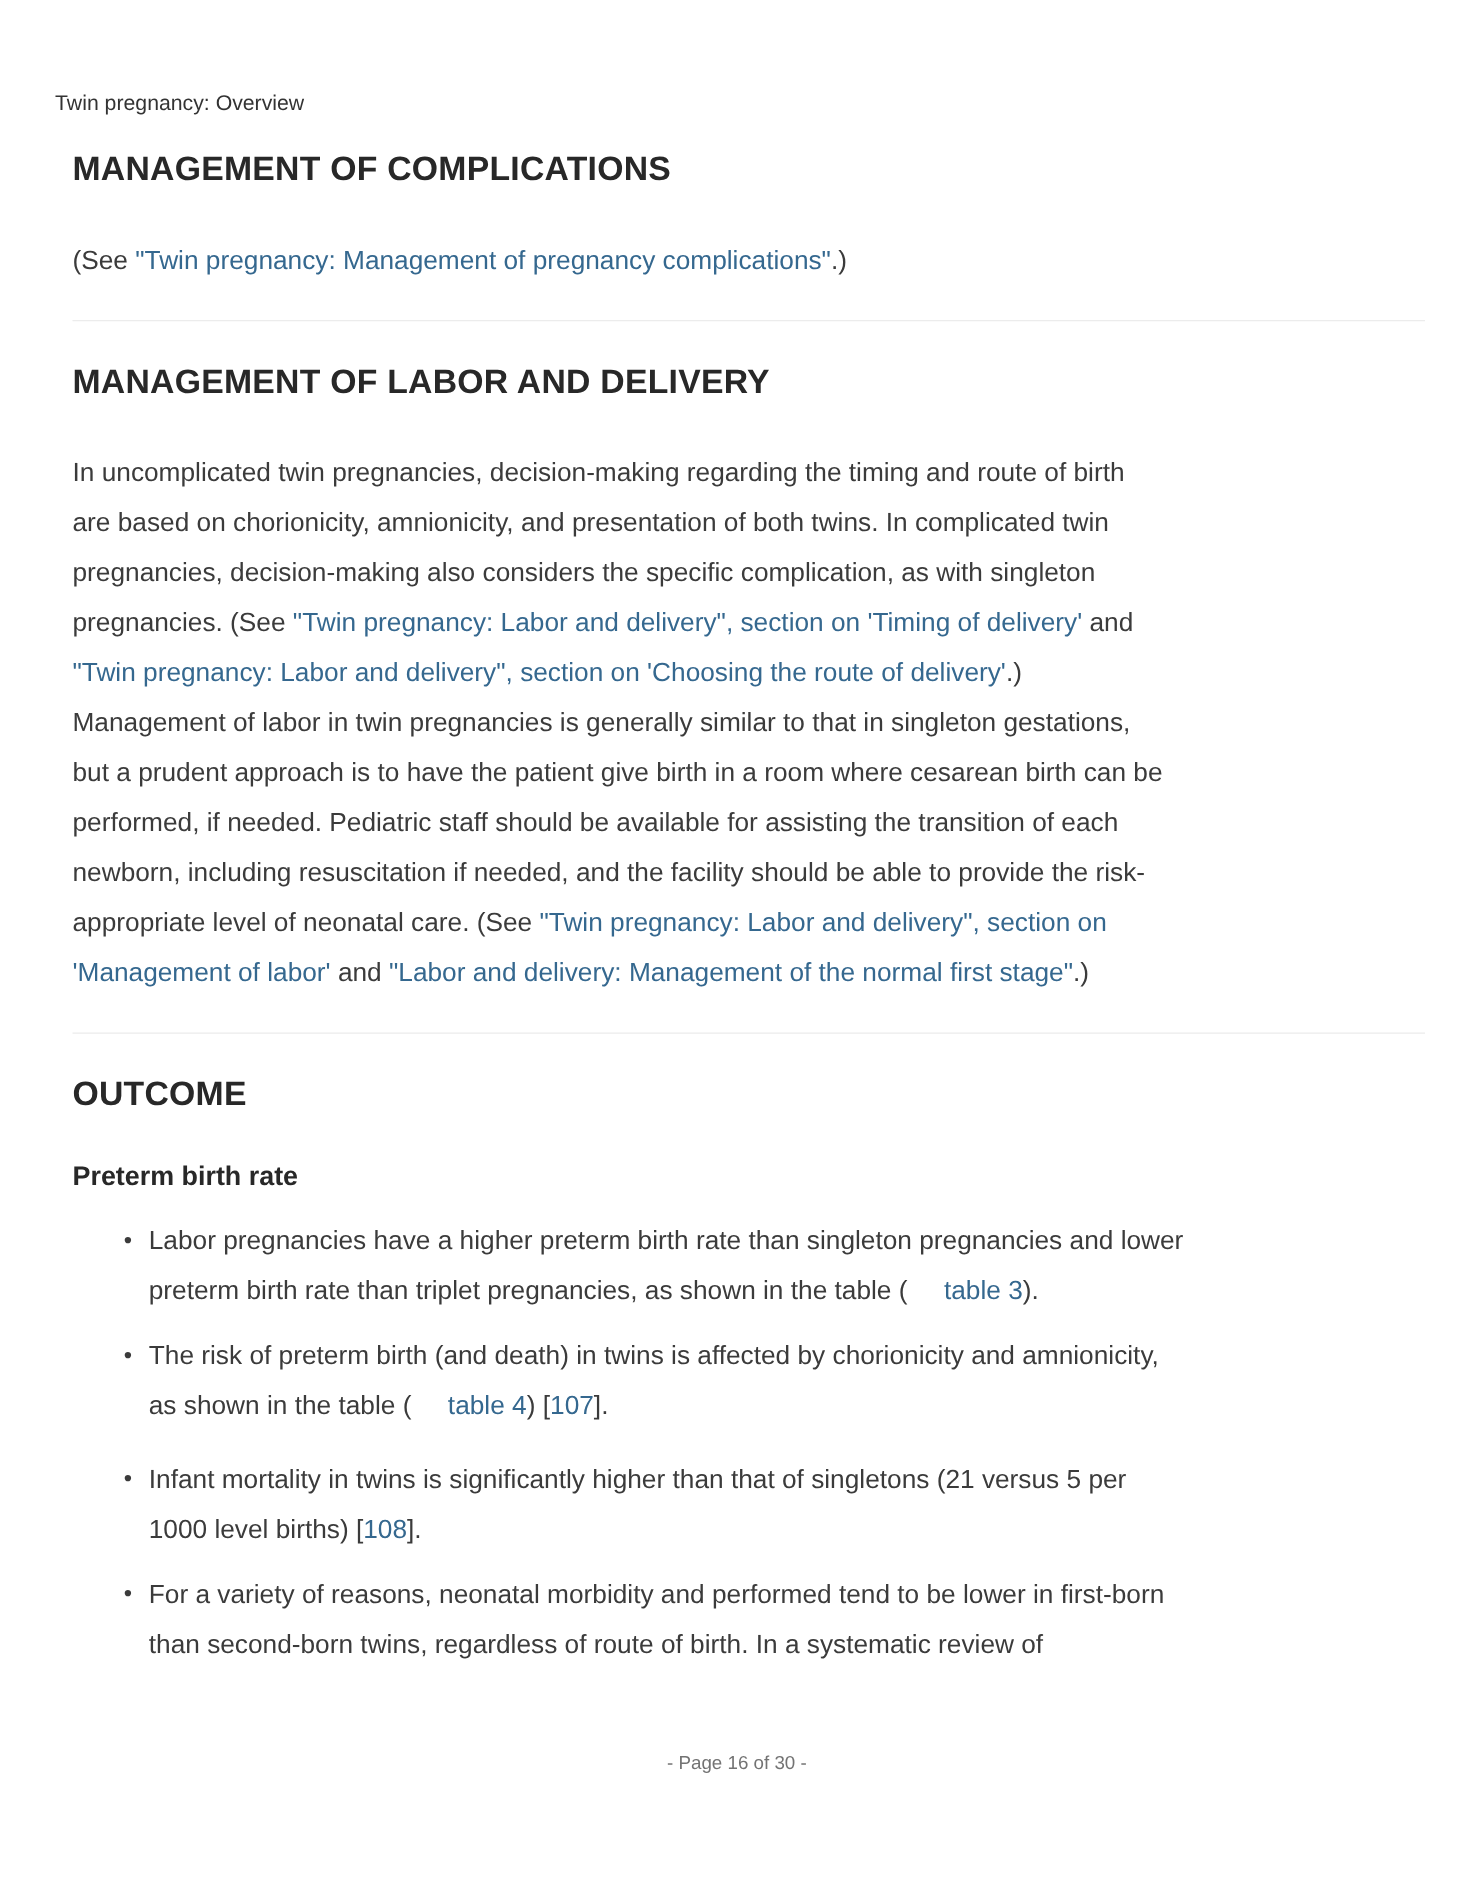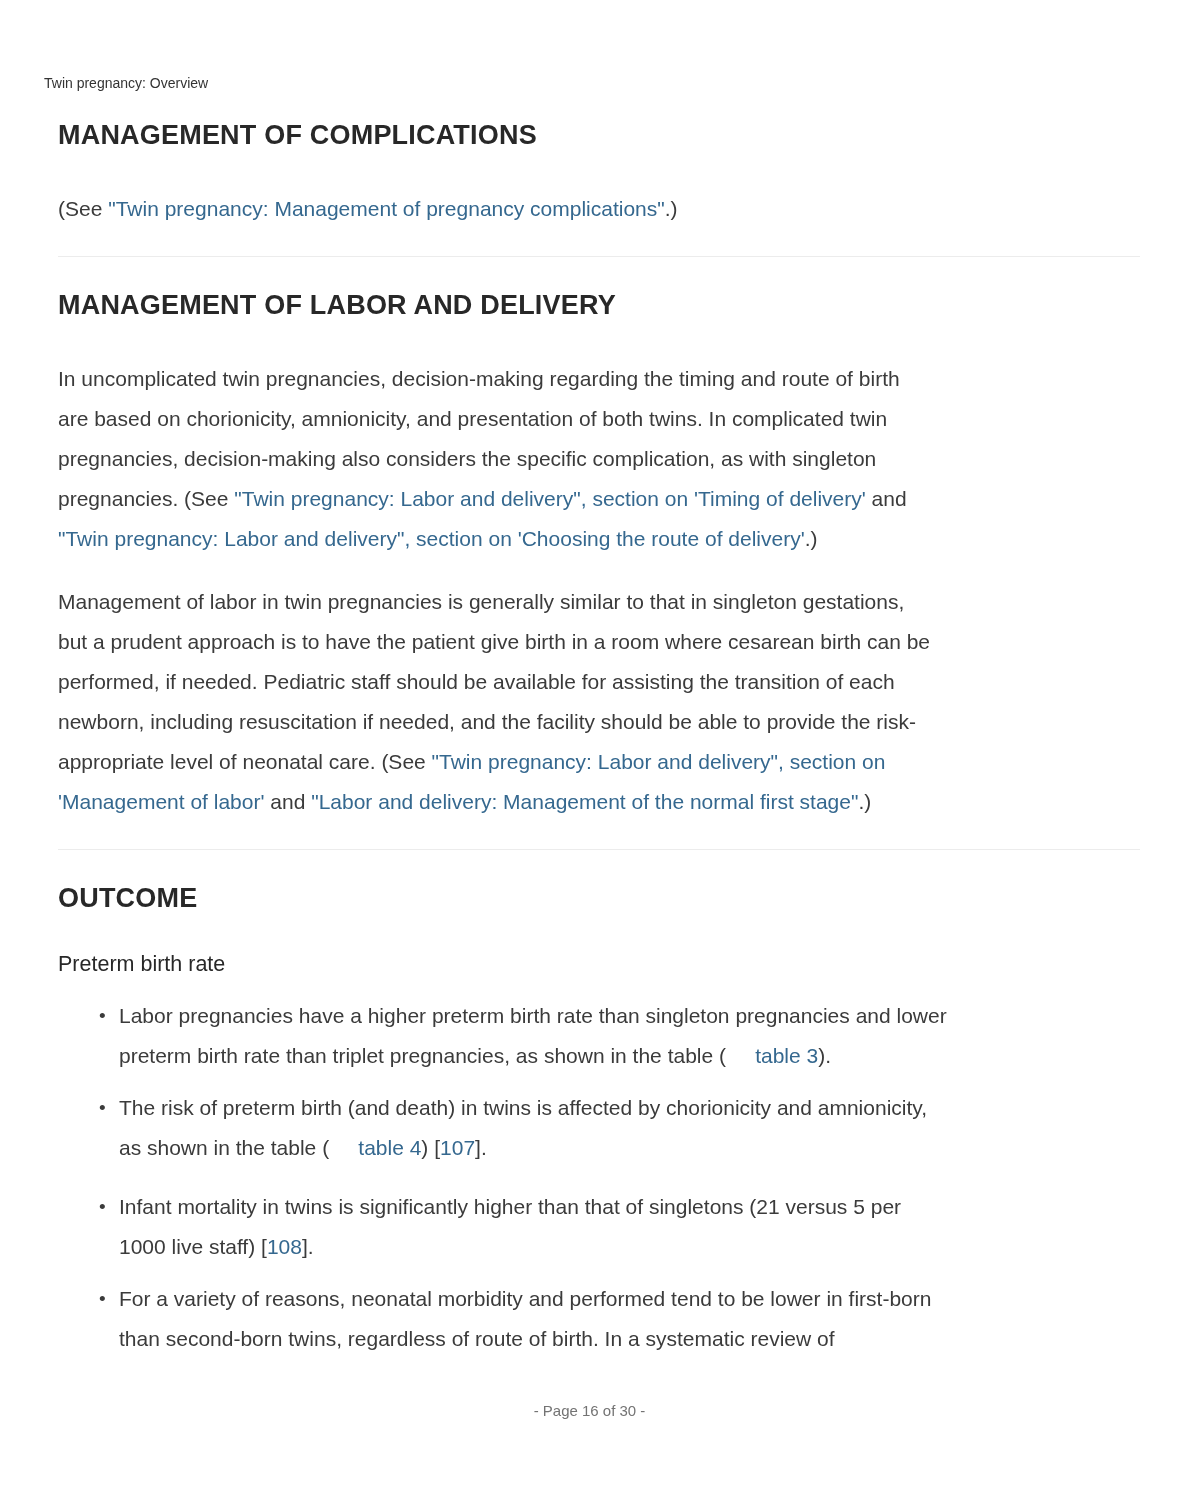--- a/index.html
+++ b/index.html
@@ -13,36 +13,36 @@
   body{
     width:1179px;height:1503px;
     background:var(--bg);
     color:var(--text);
     font-family:"Liberation Sans", sans-serif;
     position:relative;
     overflow:hidden;
   }
   .doc-header{
     position:absolute;left:44px;top:74px;
-    font-size:14px;line-height:18px;color:#333333;
+    font-size:17px;line-height:18px;color:#333333;
   }
   .doc{
     padding:120px 39px 0 58px;
     font-size:21px;line-height:40px;
   }
   .doc h1{
     font-size:27px;line-height:31px;font-weight:700;
     color:var(--heading);margin:33px 0 0;letter-spacing:.2px;
   }
   .doc h1:first-child{margin-top:0;}
   .doc p{margin:38px 0 0;}
-  .doc p + p{margin-top:23px;}
+  .doc p + p{margin-top:0;}
   .doc .divider{height:1px;background:var(--divider);margin:27px 0 0;}
   .doc h3{
-    font-size:21.5px;line-height:25px;font-weight:400;
+    font-size:21.5px;line-height:25px;font-weight:700;
     color:var(--heading);margin:38px 0 0;
   }
   .doc ul{list-style:none;margin:19px 0 0;padding:0;}
   .doc ul + h3{margin-top:20px;}
   .doc li{position:relative;padding-left:61px;}
   .doc li + li{margin-top:12px;}
   .doc .marker{position:absolute;left:41px;top:0;font-size:19px;}
   .link{color:var(--link);text-decoration:none;cursor:pointer;}
   .doc-footer{
     position:absolute;left:0;right:0;top:1402px;
@@ -72,21 +72,21 @@
         <div class="li-text"><span>Labor pregnancies have a higher preterm birth rate than singleton pregnancies and lower</span><br><span>preterm birth rate than triplet pregnancies, as shown in the table (&nbsp;&nbsp;&nbsp;&nbsp;&nbsp;</span><a class="link">table 3</a><span>).</span></div>
       </li>
       <li>
         <span class="marker">•</span>
         <div class="li-text"><span>The risk of preterm birth (and death) in twins is affected by chorionicity and amnionicity,</span><br><span>as shown in the table (&nbsp;&nbsp;&nbsp;&nbsp;&nbsp;</span><a class="link">table 4</a><span>) [</span><a class="link">107</a><span>].</span></div>
       </li>
     </ul>
     <ul>
       <li>
         <span class="marker">•</span>
-        <div class="li-text"><span>Infant mortality in twins is significantly higher than that of singletons (21 versus 5 per</span><br><span>1000 live staff) [</span><a class="link">108</a><span>].</span></div>
+        <div class="li-text"><span>Infant mortality in twins is significantly higher than that of singletons (21 versus 5 per</span><br><span>1000 level births) [</span><a class="link">108</a><span>].</span></div>
       </li>
       <li>
         <span class="marker">•</span>
         <div class="li-text"><span>For a variety of reasons, neonatal morbidity and performed tend to be lower in first-born</span><br><span>than second-born twins, regardless of route of birth. In a systematic review of</span></div>
       </li>
     </ul>
   </main>
 
 <div class="doc-footer">
   <span>- Page 16 of 30 -</span>

